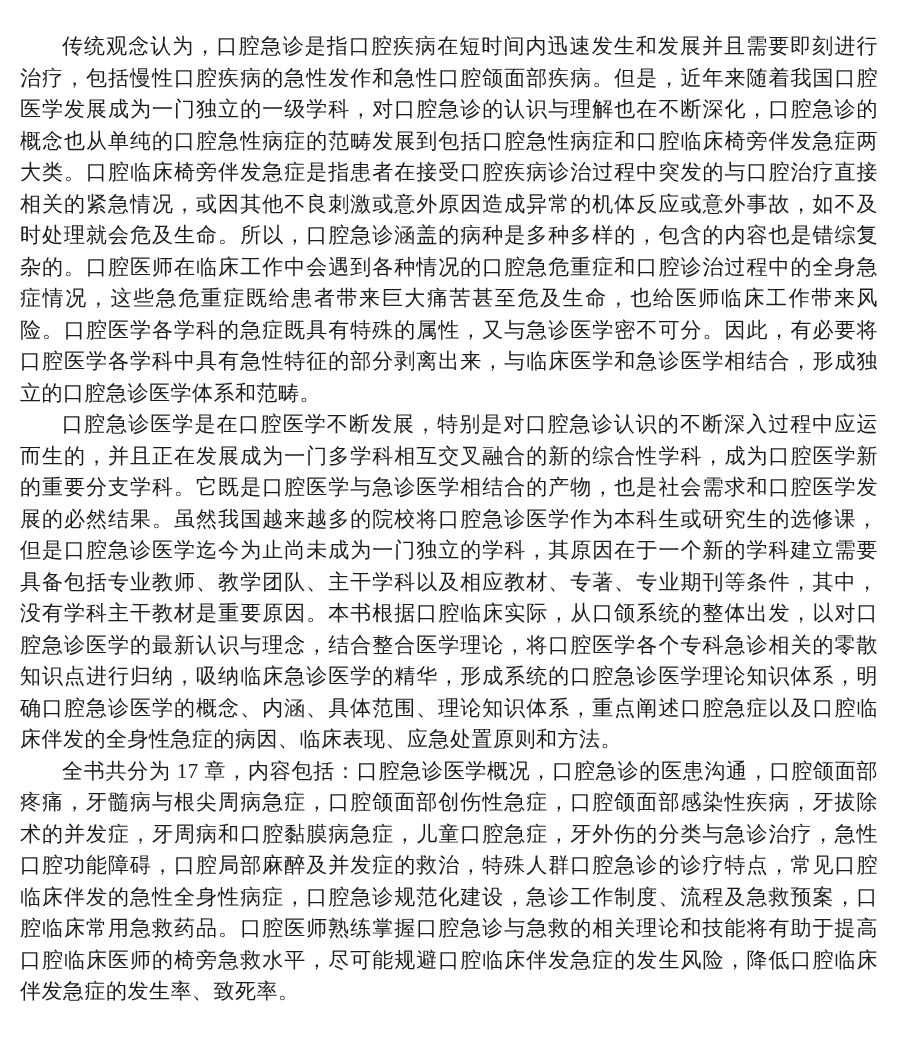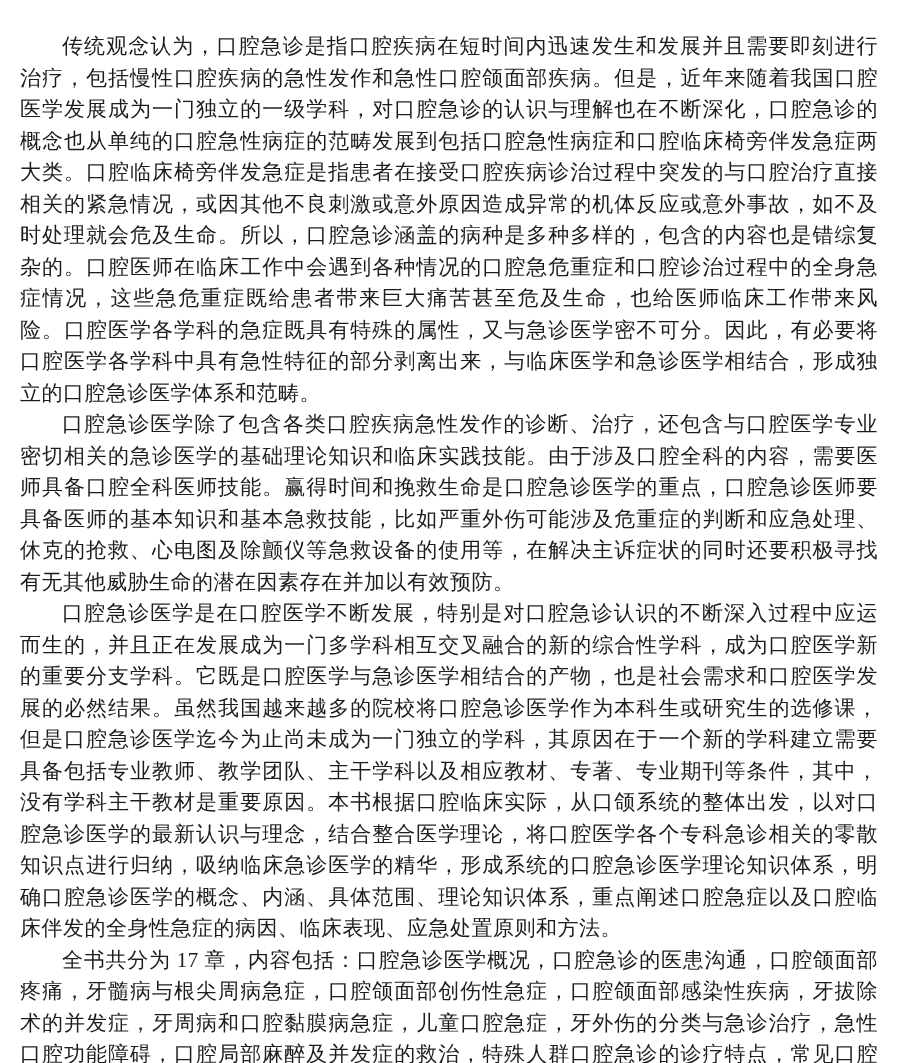--- a/index.html
+++ b/index.html
@@ -33,17 +33,16 @@
     text-justify: inter-ideograph;
     word-break: break-all;
   }
 </style>
 </head>
 <body>
 
 <main class="page">
   <article class="page-text">
     <p>传统观念认为，口腔急诊是指口腔疾病在短时间内迅速发生和发展并且需要即刻进行治疗，包括慢性口腔疾病的急性发作和急性口腔颌面部疾病。但是，近年来随着我国口腔医学发展成为一门独立的一级学科，对口腔急诊的认识与理解也在不断深化，口腔急诊的概念也从单纯的口腔急性病症的范畴发展到包括口腔急性病症和口腔临床椅旁伴发急症两大类。口腔临床椅旁伴发急症是指患者在接受口腔疾病诊治过程中突发的与口腔治疗直接相关的紧急情况，或因其他不良刺激或意外原因造成异常的机体反应或意外事故，如不及时处理就会危及生命。所以，口腔急诊涵盖的病种是多种多样的，包含的内容也是错综复杂的。口腔医师在临床工作中会遇到各种情况的口腔急危重症和口腔诊治过程中的全身急症情况，这些急危重症既给患者带来巨大痛苦甚至危及生命，也给医师临床工作带来风险。口腔医学各学科的急症既具有特殊的属性，又与急诊医学密不可分。因此，有必要将口腔医学各学科中具有急性特征的部分剥离出来，与临床医学和急诊医学相结合，形成独立的口腔急诊医学体系和范畴。</p>
-    <p>口腔急诊医学除了包含各类口腔疾病急性发作的诊断、治疗，还包含与口腔医学专业密切相关的急诊医学的基础理论知识和临床实践技能。由于涉及口腔全科的内容，需要医师具备口腔全科医师技能。赢得时间和挽救生命是口腔急诊医学的重点，口腔急诊医师要具备医师的基本知识和基本急救技能，比如严重外伤可能涉及危重症的判断和应急处理、休克的抢救、心电图及除颤仪等急救设备的使用等，在解决主诉症状的同时还要积极寻找有无其他威胁生命的潜在因素存在并加以有效预防。</p>
     <p>口腔急诊医学是在口腔医学不断发展，特别是对口腔急诊认识的不断深入过程中应运而生的，并且正在发展成为一门多学科相互交叉融合的新的综合性学科，成为口腔医学新的重要分支学科。它既是口腔医学与急诊医学相结合的产物，也是社会需求和口腔医学发展的必然结果。虽然我国越来越多的院校将口腔急诊医学作为本科生或研究生的选修课，但是口腔急诊医学迄今为止尚未成为一门独立的学科，其原因在于一个新的学科建立需要具备包括专业教师、教学团队、主干学科以及相应教材、专著、专业期刊等条件，其中，没有学科主干教材是重要原因。本书根据口腔临床实际，从口颌系统的整体出发，以对口腔急诊医学的最新认识与理念，结合整合医学理论，将口腔医学各个专科急诊相关的零散知识点进行归纳，吸纳临床急诊医学的精华，形成系统的口腔急诊医学理论知识体系，明确口腔急诊医学的概念、内涵、具体范围、理论知识体系，重点阐述口腔急症以及口腔临床伴发的全身性急症的病因、临床表现、应急处置原则和方法。</p>
     <p>全书共分为 17 章，内容包括：口腔急诊医学概况，口腔急诊的医患沟通，口腔颌面部疼痛，牙髓病与根尖周病急症，口腔颌面部创伤性急症，口腔颌面部感染性疾病，牙拔除术的并发症，牙周病和口腔黏膜病急症，儿童口腔急症，牙外伤的分类与急诊治疗，急性口腔功能障碍，口腔局部麻醉及并发症的救治，特殊人群口腔急诊的诊疗特点，常见口腔临床伴发的急性全身性病症，口腔急诊规范化建设，急诊工作制度、流程及急救预案，口腔临床常用急救药品。口腔医师熟练掌握口腔急诊与急救的相关理论和技能将有助于提高口腔临床医师的椅旁急救水平，尽可能规避口腔临床伴发急症的发生风险，降低口腔临床伴发急症的发生率、致死率。</p>
   </article>
 </main>
 
 </body></html>

